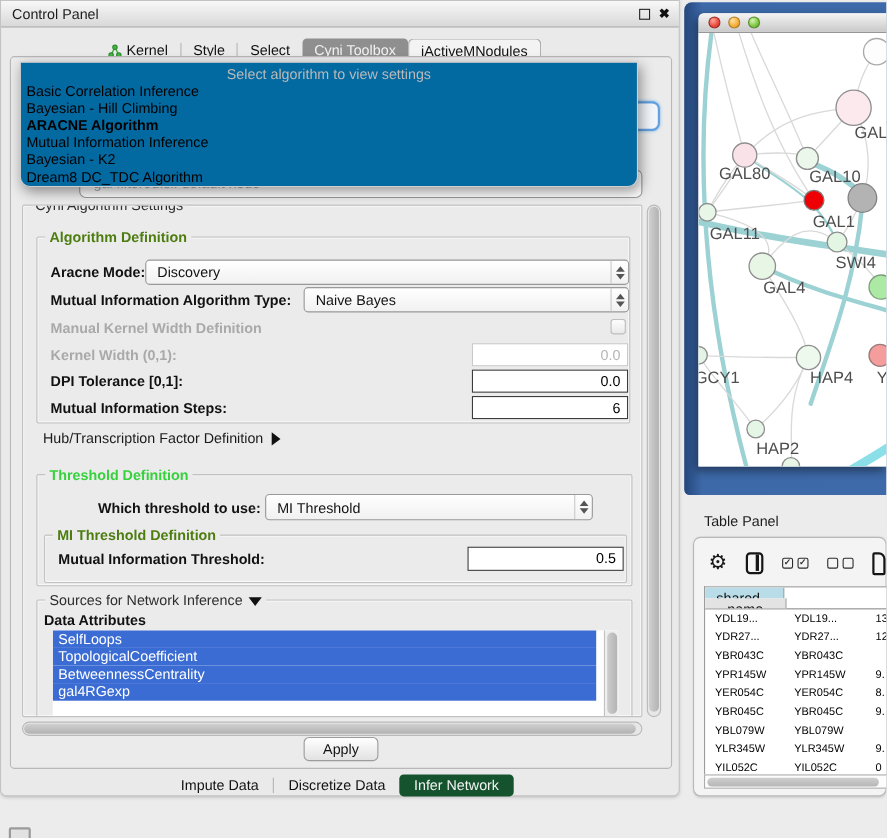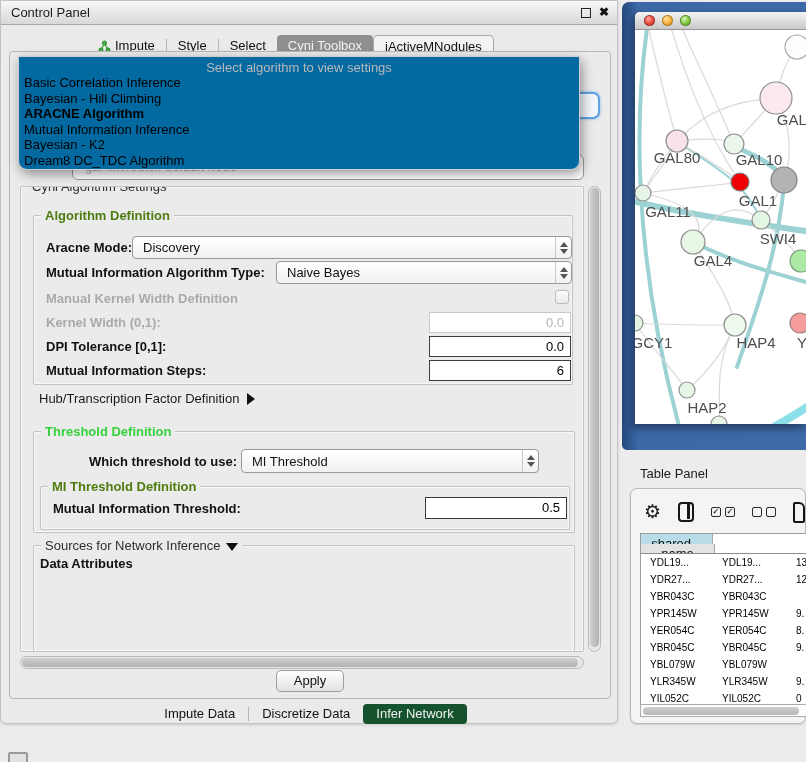--- a/index.html
+++ b/index.html
@@ -147,21 +147,21 @@
 
     <div class="abs" id="cp-tabs">
       <div class="tab">
         <svg width="13" height="13" viewBox="0 0 13 13">
           <line x1="3" y1="10" x2="6.5" y2="3" stroke="#3aaa35" stroke-width="1.3"></line>
           <line x1="6.5" y1="3" x2="10" y2="10" stroke="#3aaa35" stroke-width="1.3"></line>
           <circle cx="3" cy="10" r="2" fill="#45b545" stroke="#2c8a2c"></circle>
           <circle cx="6.5" cy="3" r="2" fill="#45b545" stroke="#2c8a2c"></circle>
           <circle cx="10" cy="10" r="2" fill="#45b545" stroke="#2c8a2c"></circle>
         </svg>
-        <span>Impute</span>
+        <span>Kernel</span>
       </div>
       <div class="tab-sep"></div>
       <div class="tab">
         <span>Style</span>
       </div>
       <div class="tab-sep"></div>
       <div class="tab">
         <span>Select</span>
       </div>
       <div class="tab active">
@@ -233,20 +233,31 @@
           <div class="group" style="left:6px; top:54px; width:530px; height:44px;">
             <span class="group-title gt-blue">MI Threshold Definition</span>
             <span class="lbl" style="left:12px; top:14px;">Mutual Information Threshold:</span>
             <div class="field field-on" style="left:384px; top:10px; width:142px; height:22px;">0.5</div>
           </div>
         </div>
 
         <div class="group" style="left:12px; top:358px; width:542px; height:296px;">
           <span class="group-title"><span>Sources for Network Inference</span><span class="tri-down-big"></span></span>
           <span class="lbl" style="left:6px; top:10px;">Data Attributes</span>
+          <div id="attr-list">
+            <div id="attr-items">
+                <div class="attr-item" style="background: rgb(59, 108, 211);">SelfLoops</div>
+                <div class="attr-item" style="background: rgb(59, 108, 211);">TopologicalCoefficient</div>
+                <div class="attr-item" style="background: rgb(59, 108, 211);">BetweennessCentrality</div>
+                <div class="attr-item" style="background: rgb(59, 108, 211);">gal4RGexp</div>
+              </div>
+            <div id="attr-vscroll">
+                <div class="thumb"></div>
+              </div>
+          </div>
         </div>
       </div>
 
       <div class="vscroll" style="left:578px; top:134px; width:13px; height:466px;">
           <div class="thumb"></div>
         </div>
       <div class="hscroll" style="left:10px; top:604px; width:564px; height:13px;">
           <div class="thumb"></div>
         </div>
 

